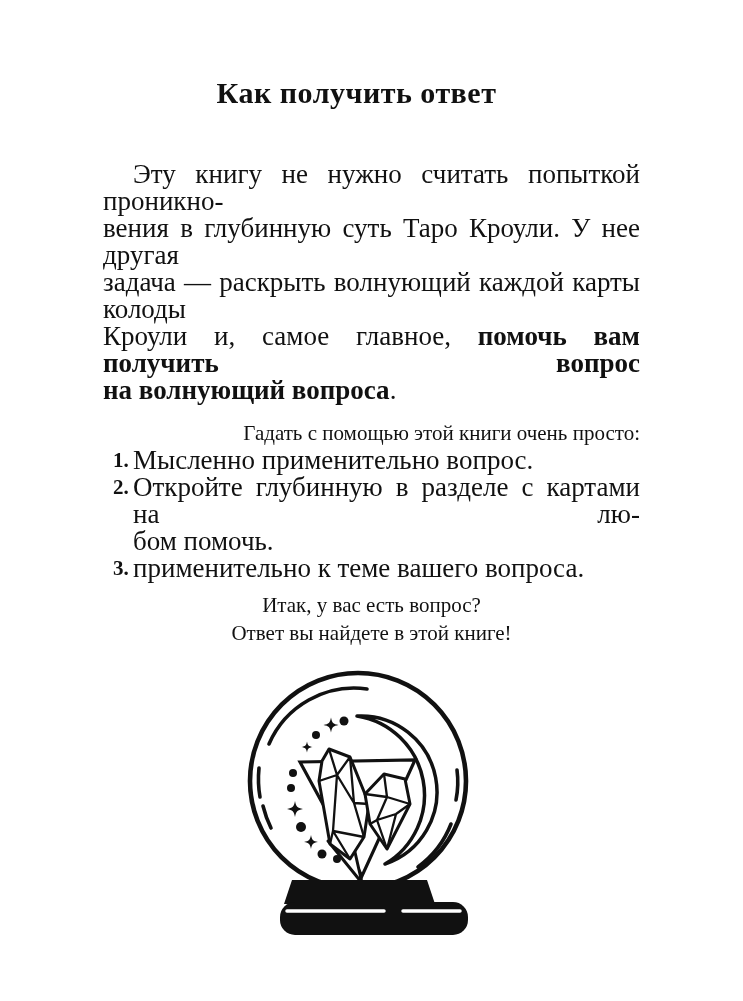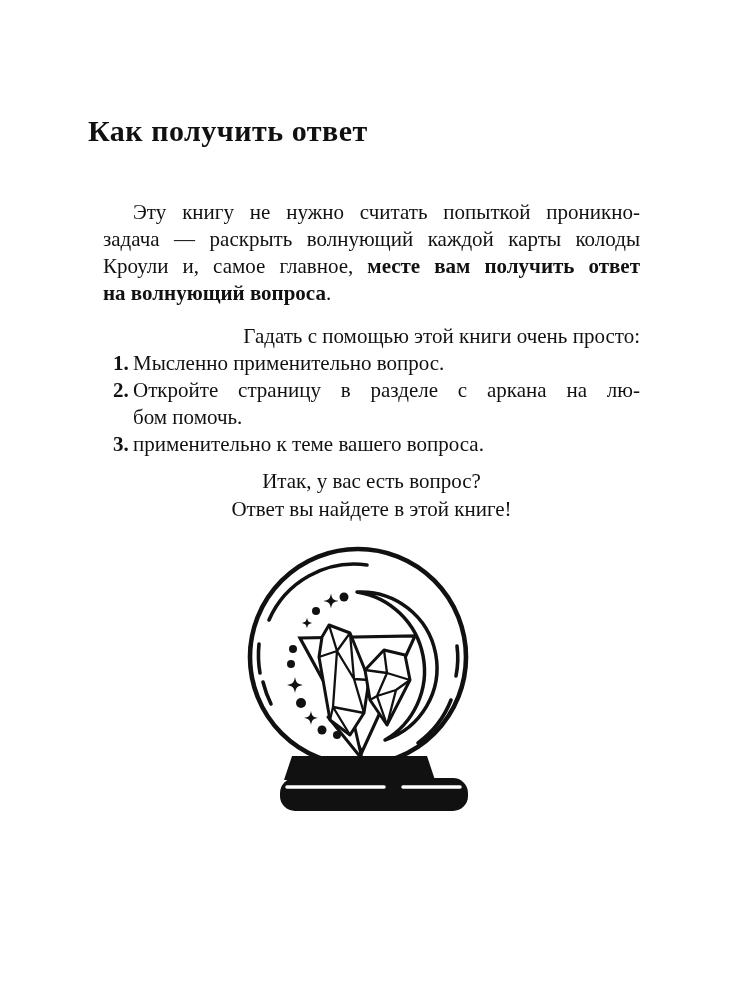--- a/index.html
+++ b/index.html
@@ -19,35 +19,35 @@
     height: 1001px;
     background: #ffffff;
     position: relative;
   }
   .content {
     width: 537px;
     margin-left: 103px;
   }
   .page-title {
     margin: 0;
-    padding-top: 112px;
+    padding-top: 74px;
     font-size: 30px;
     line-height: 37px;
     font-weight: bold;
-    text-align: left;
+    text-align: center;
     position: relative;
     left: -15px;
     letter-spacing: 0.5px;
   }
   .intro-paragraph {
     margin-top: 50px;
     font-size: 21px;
   }
   .line {
-    font-size: 21px;
+    font-size: 27px;
     line-height: 27px;
     text-align: justify;
     text-align-last: justify;
   }
   .line.first {
     text-indent: 30px;
   }
   .line.plain {
     text-align: left;
     text-align-last: auto;
@@ -96,41 +96,44 @@
 <div class="page">
   <div class="content">
 
     <h1 class="page-title">Как получить ответ</h1>
 
     <div class="intro-paragraph">
       <div class="line first">
         <span>Эту книгу не нужно считать попыткой проникно-</span>
       </div>
       <div class="line">
+        <span>вения в глубинную суть Таро Кроули. У нее другая</span>
+      </div>
+      <div class="line">
         <span>задача — раскрыть волнующий каждой карты колоды</span>
       </div>
       <div class="line">
-        <span>Кроули и, самое главное, </span><strong>месте вам получить ответ</strong>
+        <span>Кроули и, самое главное, </span><strong>помочь вам получить вопрос</strong>
       </div>
       <div class="line plain">
         <strong>на волнующий вопроса</strong><span>.</span>
       </div>
     </div>
 
     <div class="steps">
       <div class="steps-intro">Гадать с помощью этой книги очень просто:</div>
 
       <div class="step">
         <span class="step-num">1.</span>
         <div class="line plain">Мысленно применительно вопрос.</div>
       </div>
 
       <div class="step">
         <span class="step-num">2.</span>
-        <div class="line">Откройте страницу в разделе с аркана на лю-</div>
+        <div class="line">Откройте глубинную в разделе с картами на лю-</div>
         <div class="line plain">бом помочь.</div>
       </div>
 
       <div class="step">
         <span class="step-num">3.</span>
         <div class="line plain">применительно к теме вашего вопроса.</div>
       </div>
     </div>
 
     <div class="cta">

